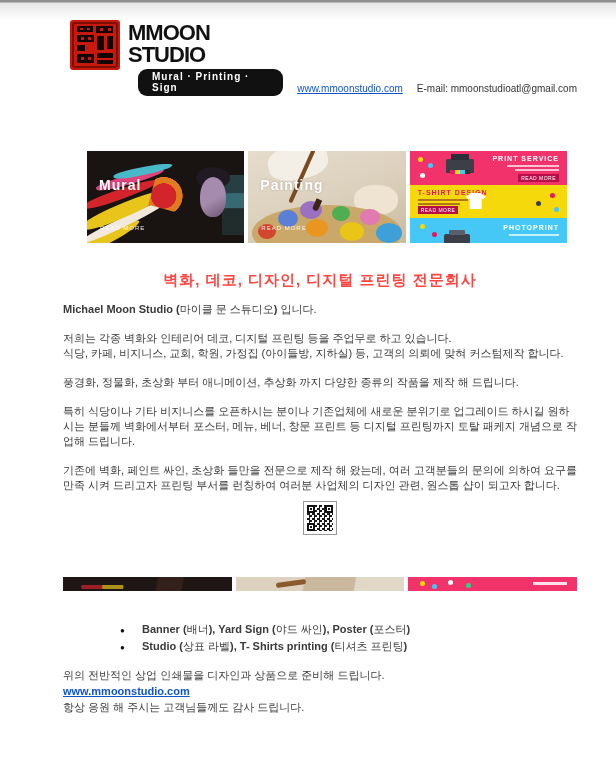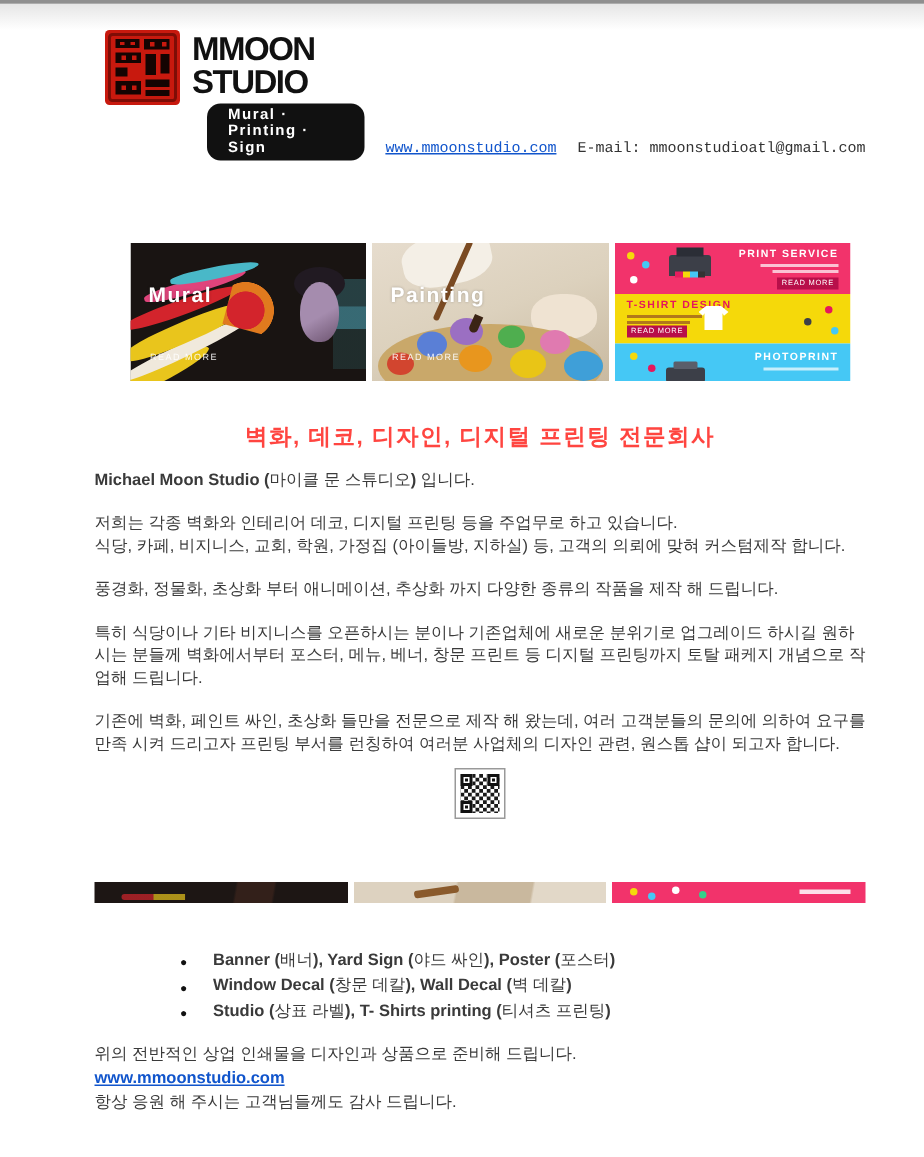--- a/index.html
+++ b/index.html
@@ -14,21 +14,21 @@
   .content { padding:0 39px 0 63px; }
 
   
   .header { display:flex; align-items:flex-end; justify-content:space-between; margin:0 0 0 7px;gap:14px; }
   .logo { display:flex; align-items:flex-start; gap:8px; }
   .seal { width:50px; height:50px; flex:0 0 auto; }
   .logo-text { padding-top:2px; }
   .logo-name { font-size:22px; font-weight:bold; color:#111; letter-spacing:-1px; line-height:22px; }
   .logo-pill { margin-top:3px; margin-left:10px; background:#111; color:#fff; border-radius:9px;
     font-size:10px; font-weight:bold; letter-spacing:1px; padding:2px 14px 3px; display:inline-block; }
-  .contact { font-family:Liberation Mono, monospace; font-size:10px; color:#333;
+  .contact { font-family:Liberation Sans, sans-serif; font-size:10px; color:#333;
     padding-bottom:2px; white-space:nowrap; }
   .contact a { color:#1155cc; text-decoration:underline; cursor:pointer; margin-right:14px; }
 
   
   .gallery { display:flex; gap:4px; margin:55px 0 0 24px; width:480px; height:92px; }
   .card { position:relative; flex:1; overflow:hidden;text-align:right; }
   .card-label { position:absolute; left:12px; top:26px; color:#fff; font-weight:bold;
     font-size:14px; letter-spacing:1px; text-shadow:0 0 2px rgba(0,0,0,.25); z-index:5; }
   .card-cta { position:absolute; left:13px; top:74px; color:rgba(255,255,255,.9);
     font-size:6px; letter-spacing:1px; z-index:5; }
@@ -303,21 +303,20 @@
         <span class="dash"></span>
         <span class="dot d1"></span>
           <span class="dot d2"></span>
           <span class="dot d3"></span>
           <span class="dot d4"></span>
       </div>
     </div>
 
     <ul class="bullets">
       <li><span class="b">Banner (</span><span>배너</span><span class="b">), Yard Sign (</span><span>야드 싸인</span><span class="b">), Poster (</span><span>포스터</span><span class="b">)</span></li>
-      <li><span class="b">Window Decal (</span><span>창문 데칼</span><span class="b">), Wall Decal (</span><span>벽 데칼</span><span class="b">)</span></li>
       <li><span class="b">Studio (</span><span>상표 라벨</span><span class="b">), T- Shirts printing (</span><span>티셔츠 프린팅</span><span class="b">)</span></li>
     </ul>
 
     <div class="footer">
       <div>위의 전반적인 상업 인쇄물을 디자인과 상품으로 준비해 드립니다.</div>
       <a>www.mmoonstudio.com</a>
       <div>항상 응원 해 주시는 고객님들께도 감사 드립니다.</div>
     </div>
 
   </div>

